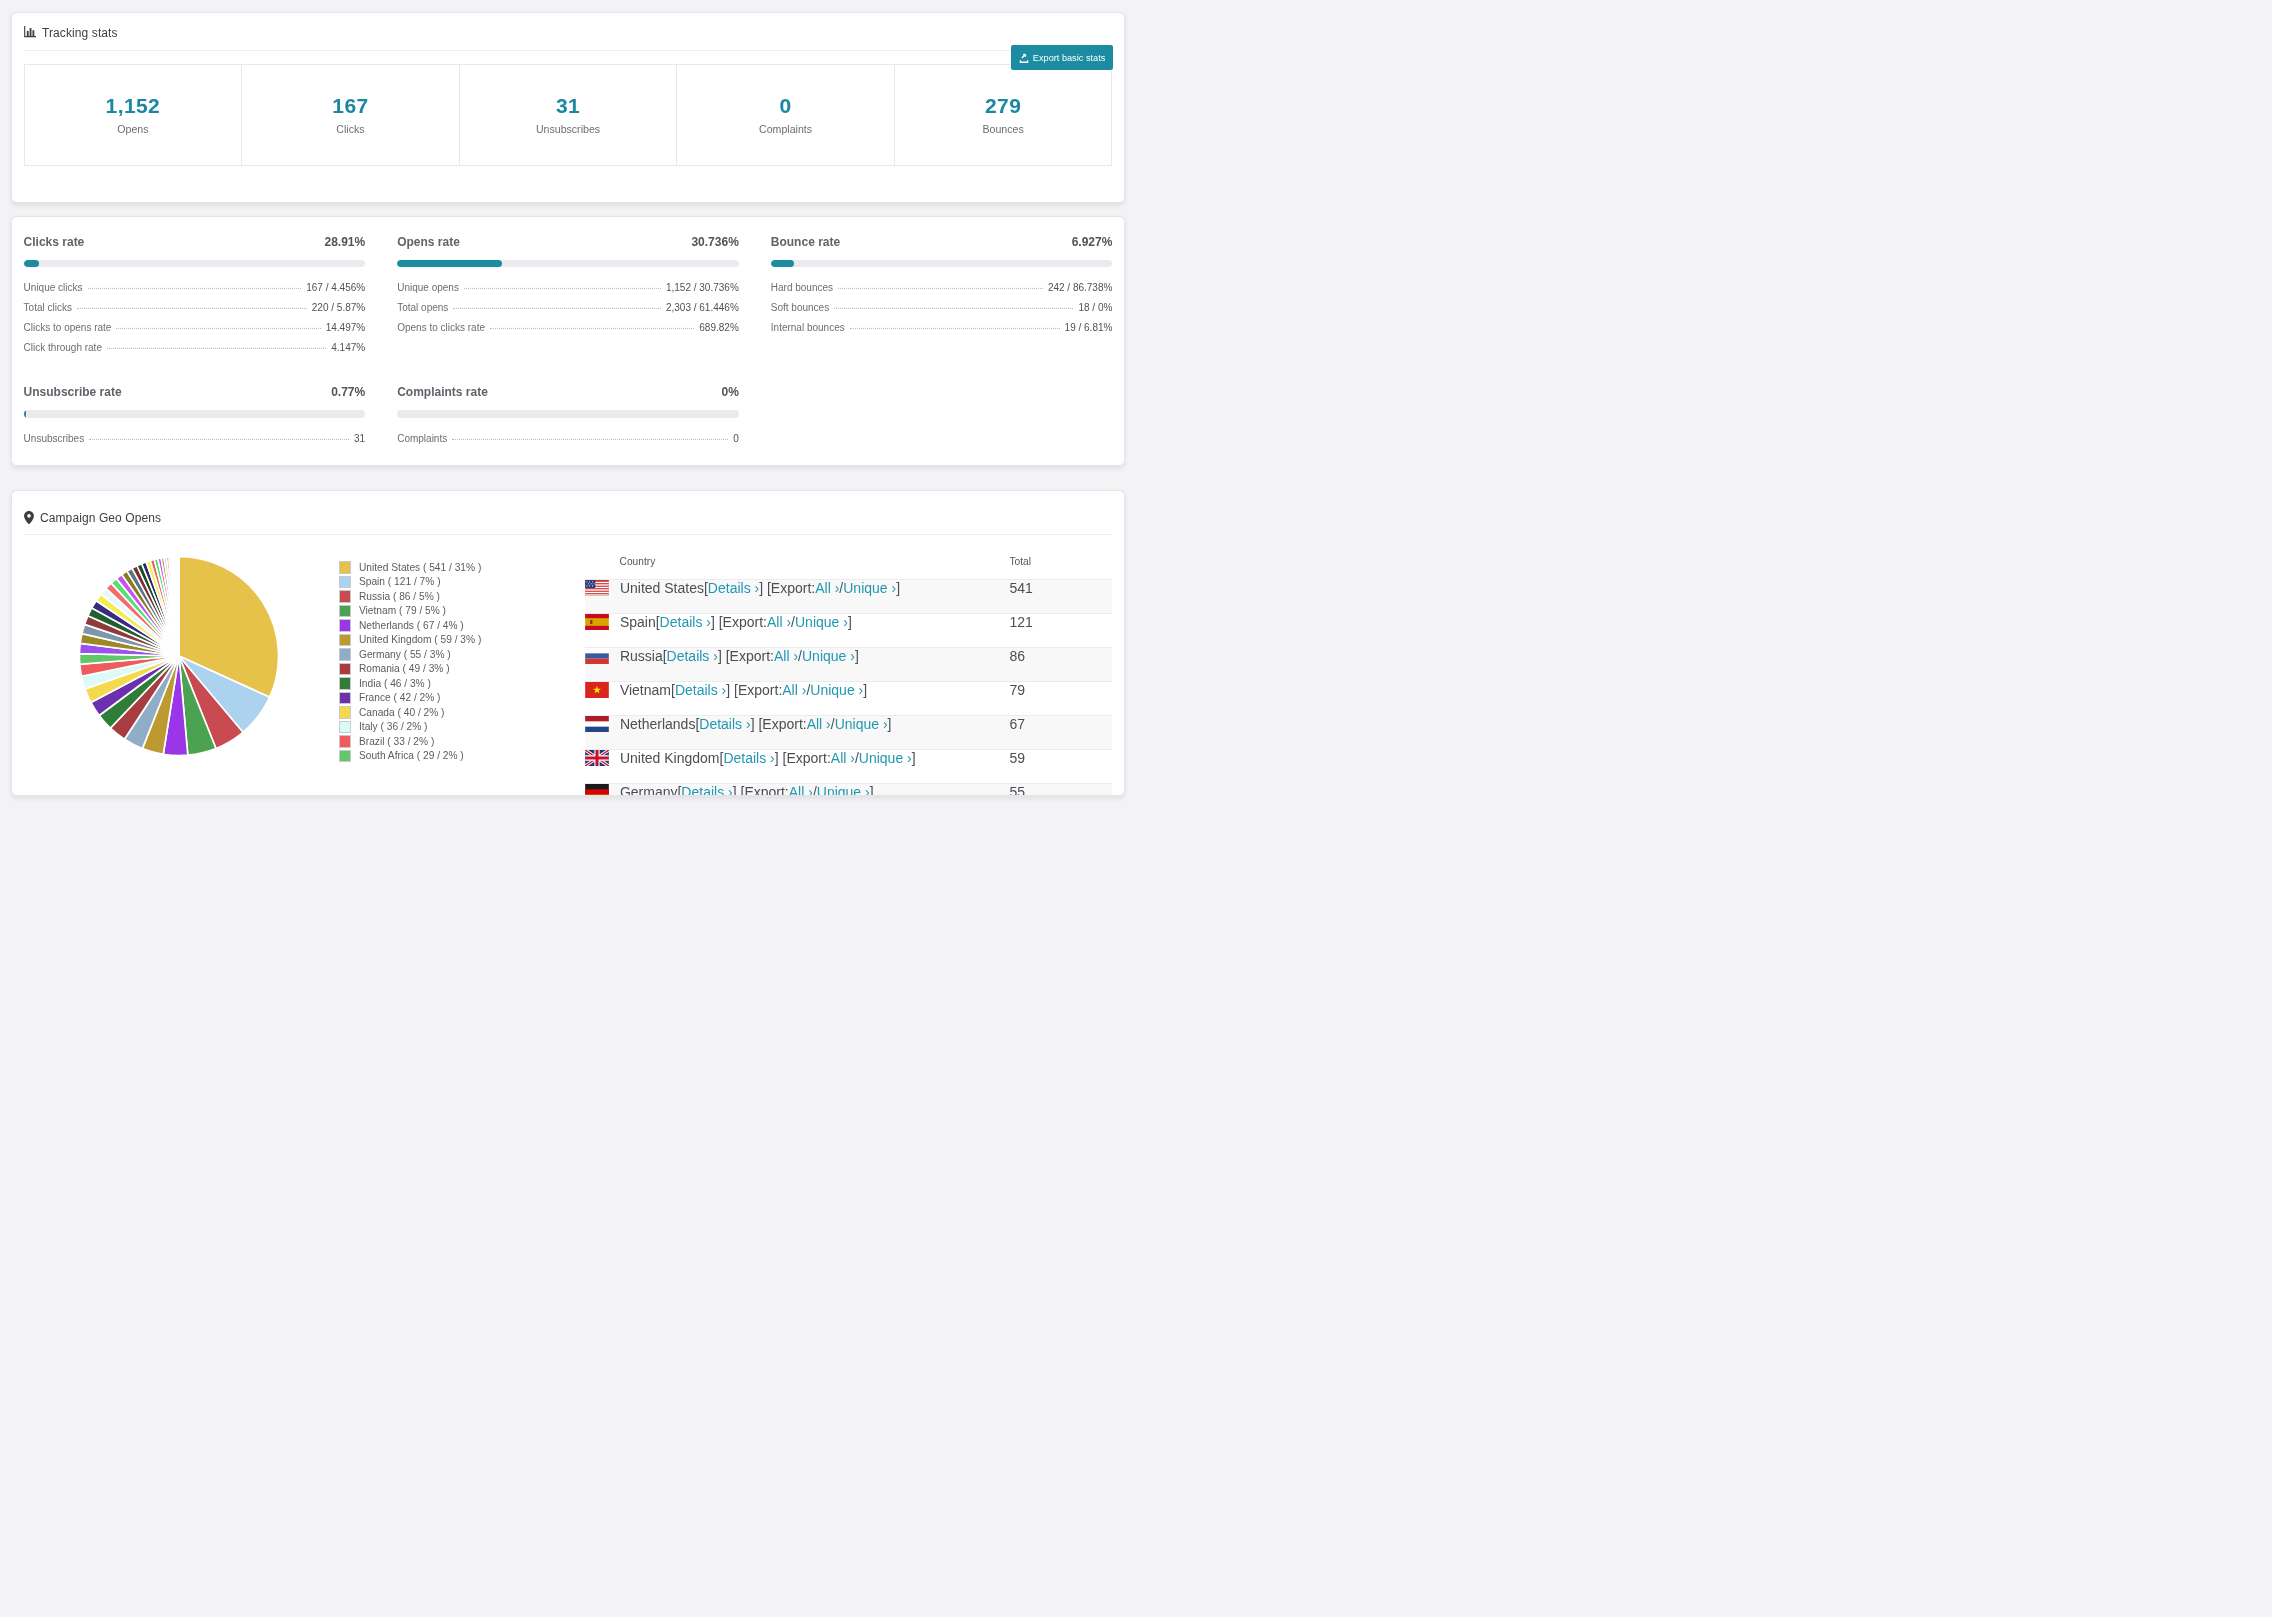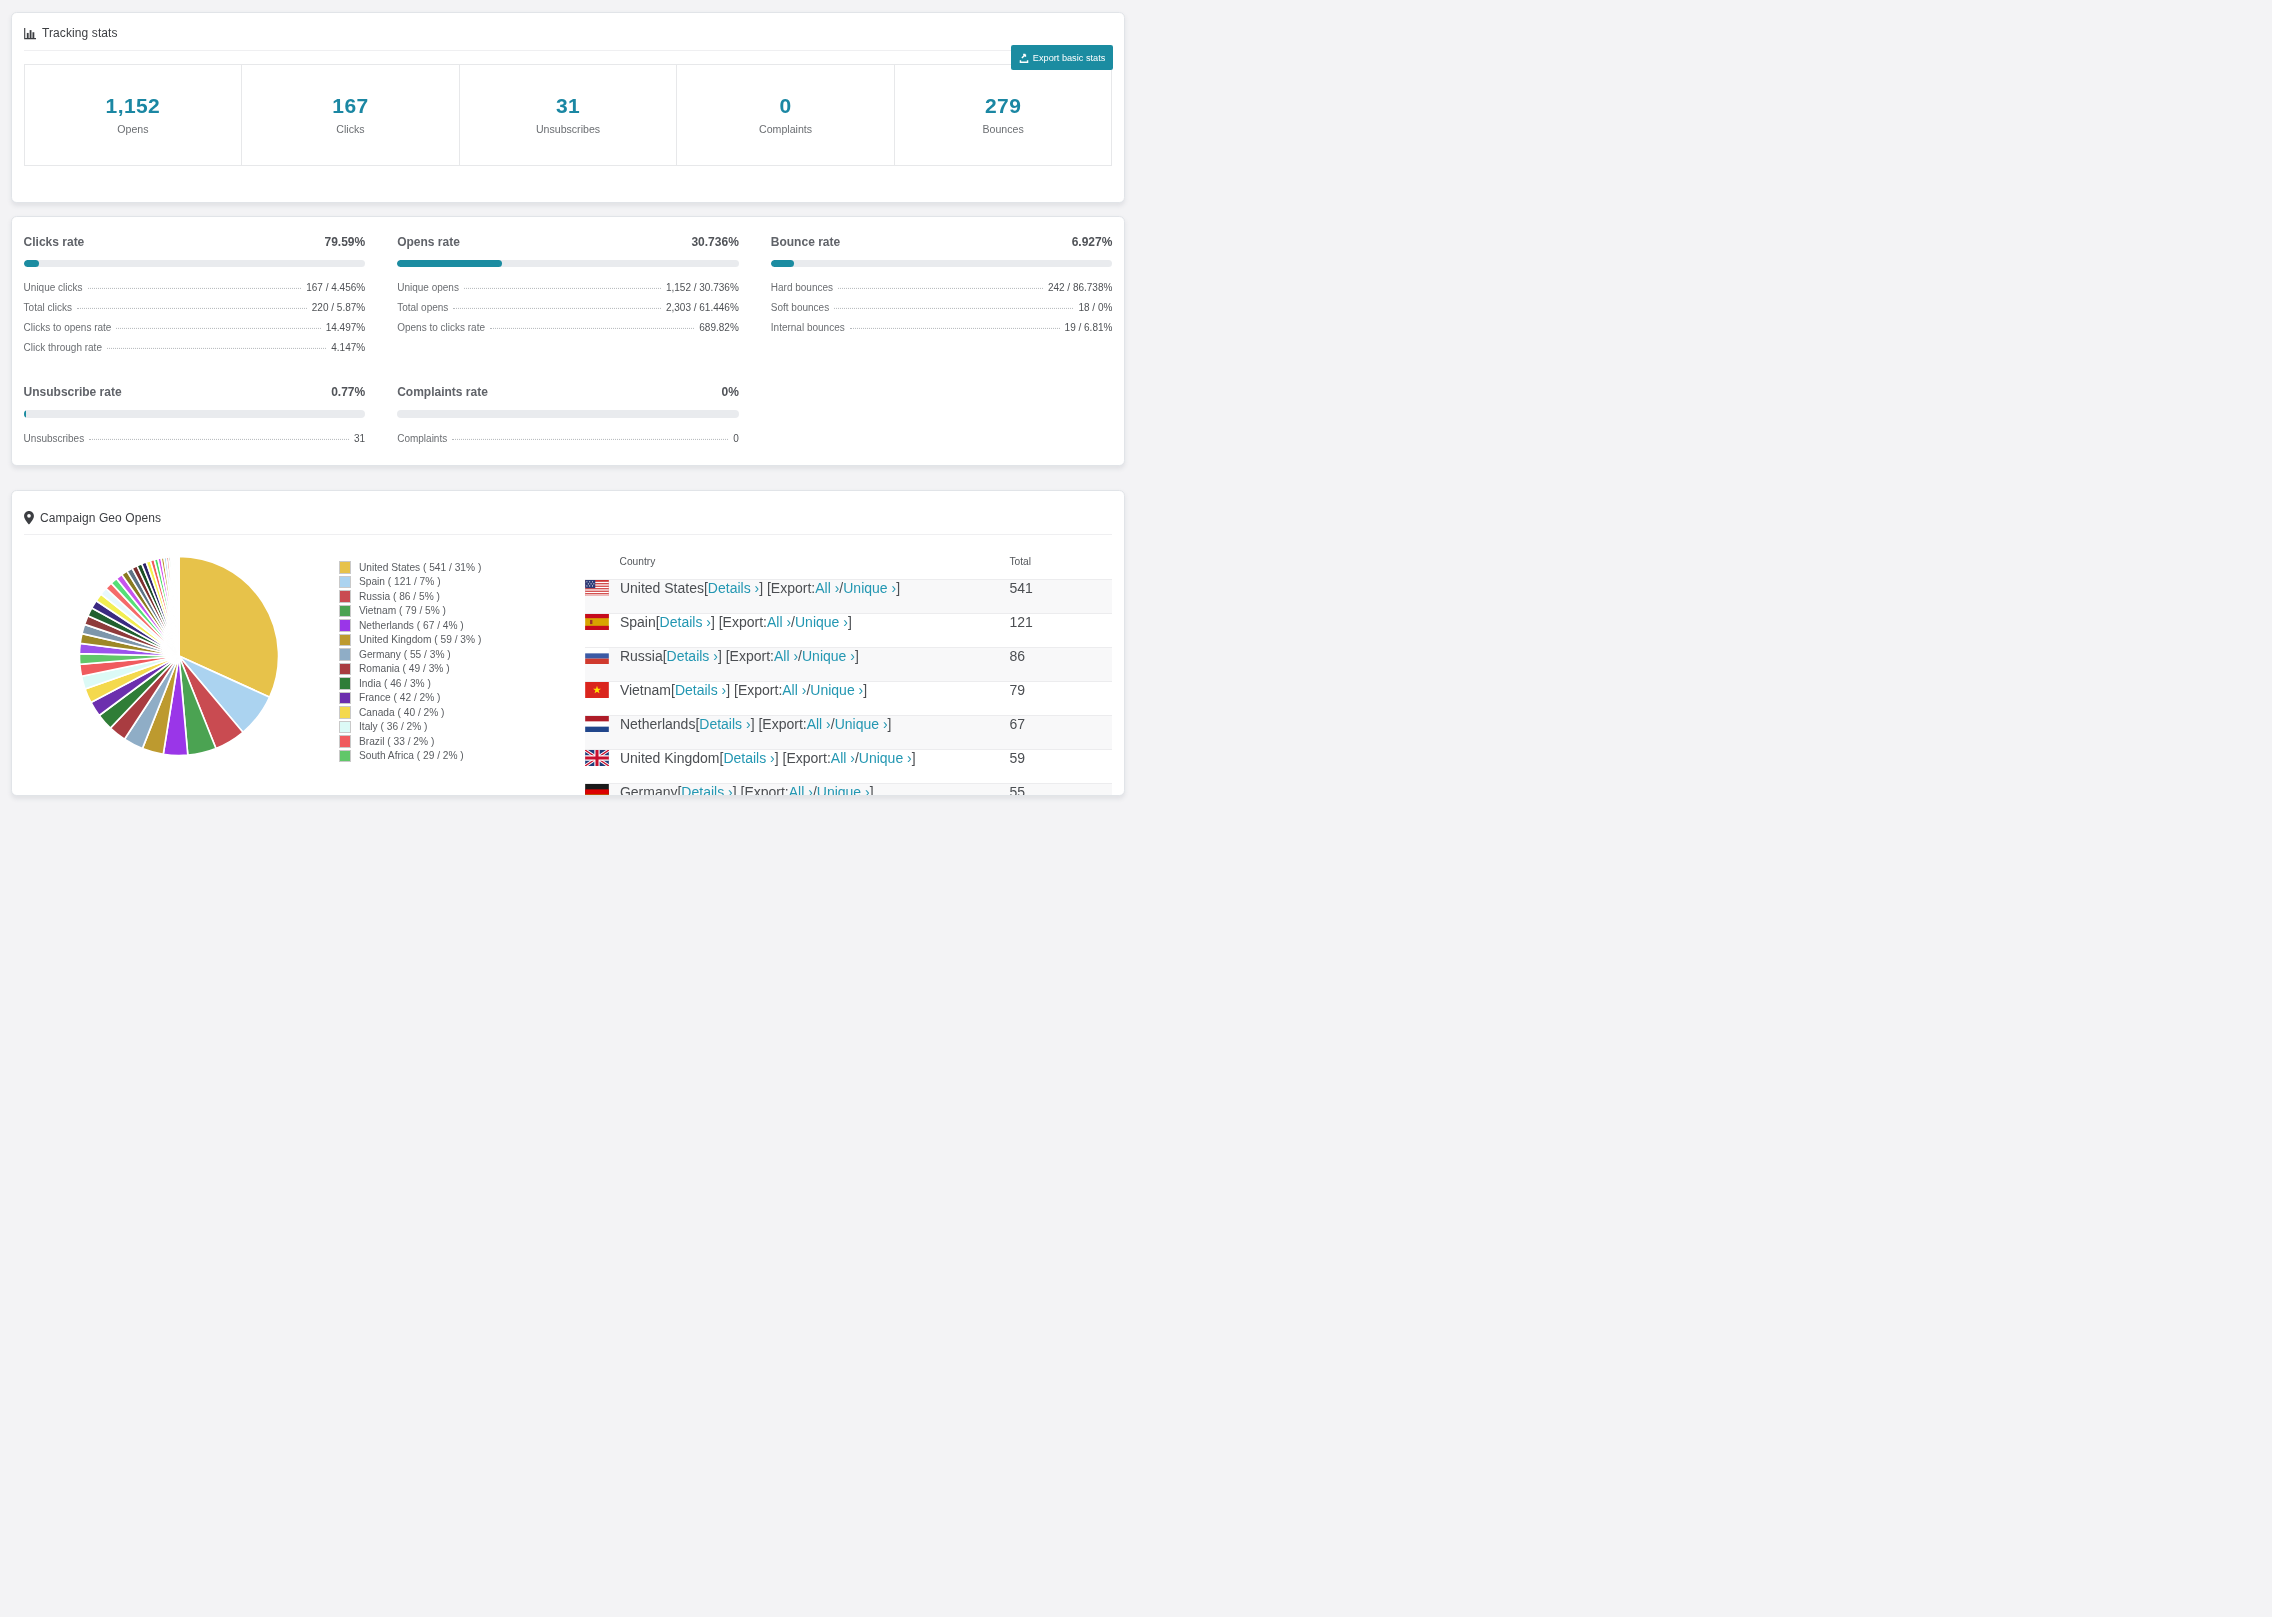--- a/index.html
+++ b/index.html
@@ -9,21 +9,21 @@
     font-family:"Liberation Sans",sans-serif;
     -webkit-font-smoothing:antialiased;
   }
   .card{
     background:#fff;border:0.7px solid #e1e4e8;border-radius:5.6px;
     box-shadow:0 2.1px 4.2px rgba(70,80,100,.10);
     margin:0 11.3px;box-sizing:border-box;position:relative;
   }
   
   #card-tracking{margin-top:12px;height:191px;padding:0 11.3px;}
-  .card-head{display:flex;align-items:flex-end;padding:13.4px 0 10px;border-bottom:0.7px solid #efeff1;}
+  .card-head{display:flex;align-items:flex-start;padding:13.4px 0 10px;border-bottom:0.7px solid #efeff1;}
   .card-title{font-size:12px;color:#3c3e42;margin-left:6.4px;letter-spacing:0.1px;}
   .icon{display:inline-flex;align-items:center;}
   .btn-export{
     position:absolute;top:32px;right:10.6px;height:25px;
     background:#1b8ca1;color:#fff;border:none;border-radius:2.1px;
     font-family:"Liberation Sans",sans-serif;font-size:9.2px;
     display:flex;align-items:center;padding:0 7.8px;cursor:pointer;
   }
   .btn-export svg{margin-right:4.2px;}
   .stats-box{display:flex;border:0.7px solid #e7e8ea;margin-top:12.7px;background:#fff;}
@@ -111,21 +111,21 @@
         <div class="stat-label">Bounces</div>
       </div>
     </div>
 </div>
 
 <div class="card" id="card-rates">
   <div class="rates-grid">
       <div class="rate-block">
         <div class="rate-title-row">
           <span class="rate-title">Clicks rate</span>
-          <span class="rate-value">79.59%</span>
+          <span class="rate-value">28.91%</span>
         </div>
         <div class="rate-bar">
           <div class="rate-fill" style="width: 4.46%;"></div>
         </div>
         <div class="rate-row">
           <span class="lbl">Unique clicks</span>
           <span class="leader"></span>
           <span class="val">167 / 4.456%</span>
         </div>
         <div class="rate-row">

